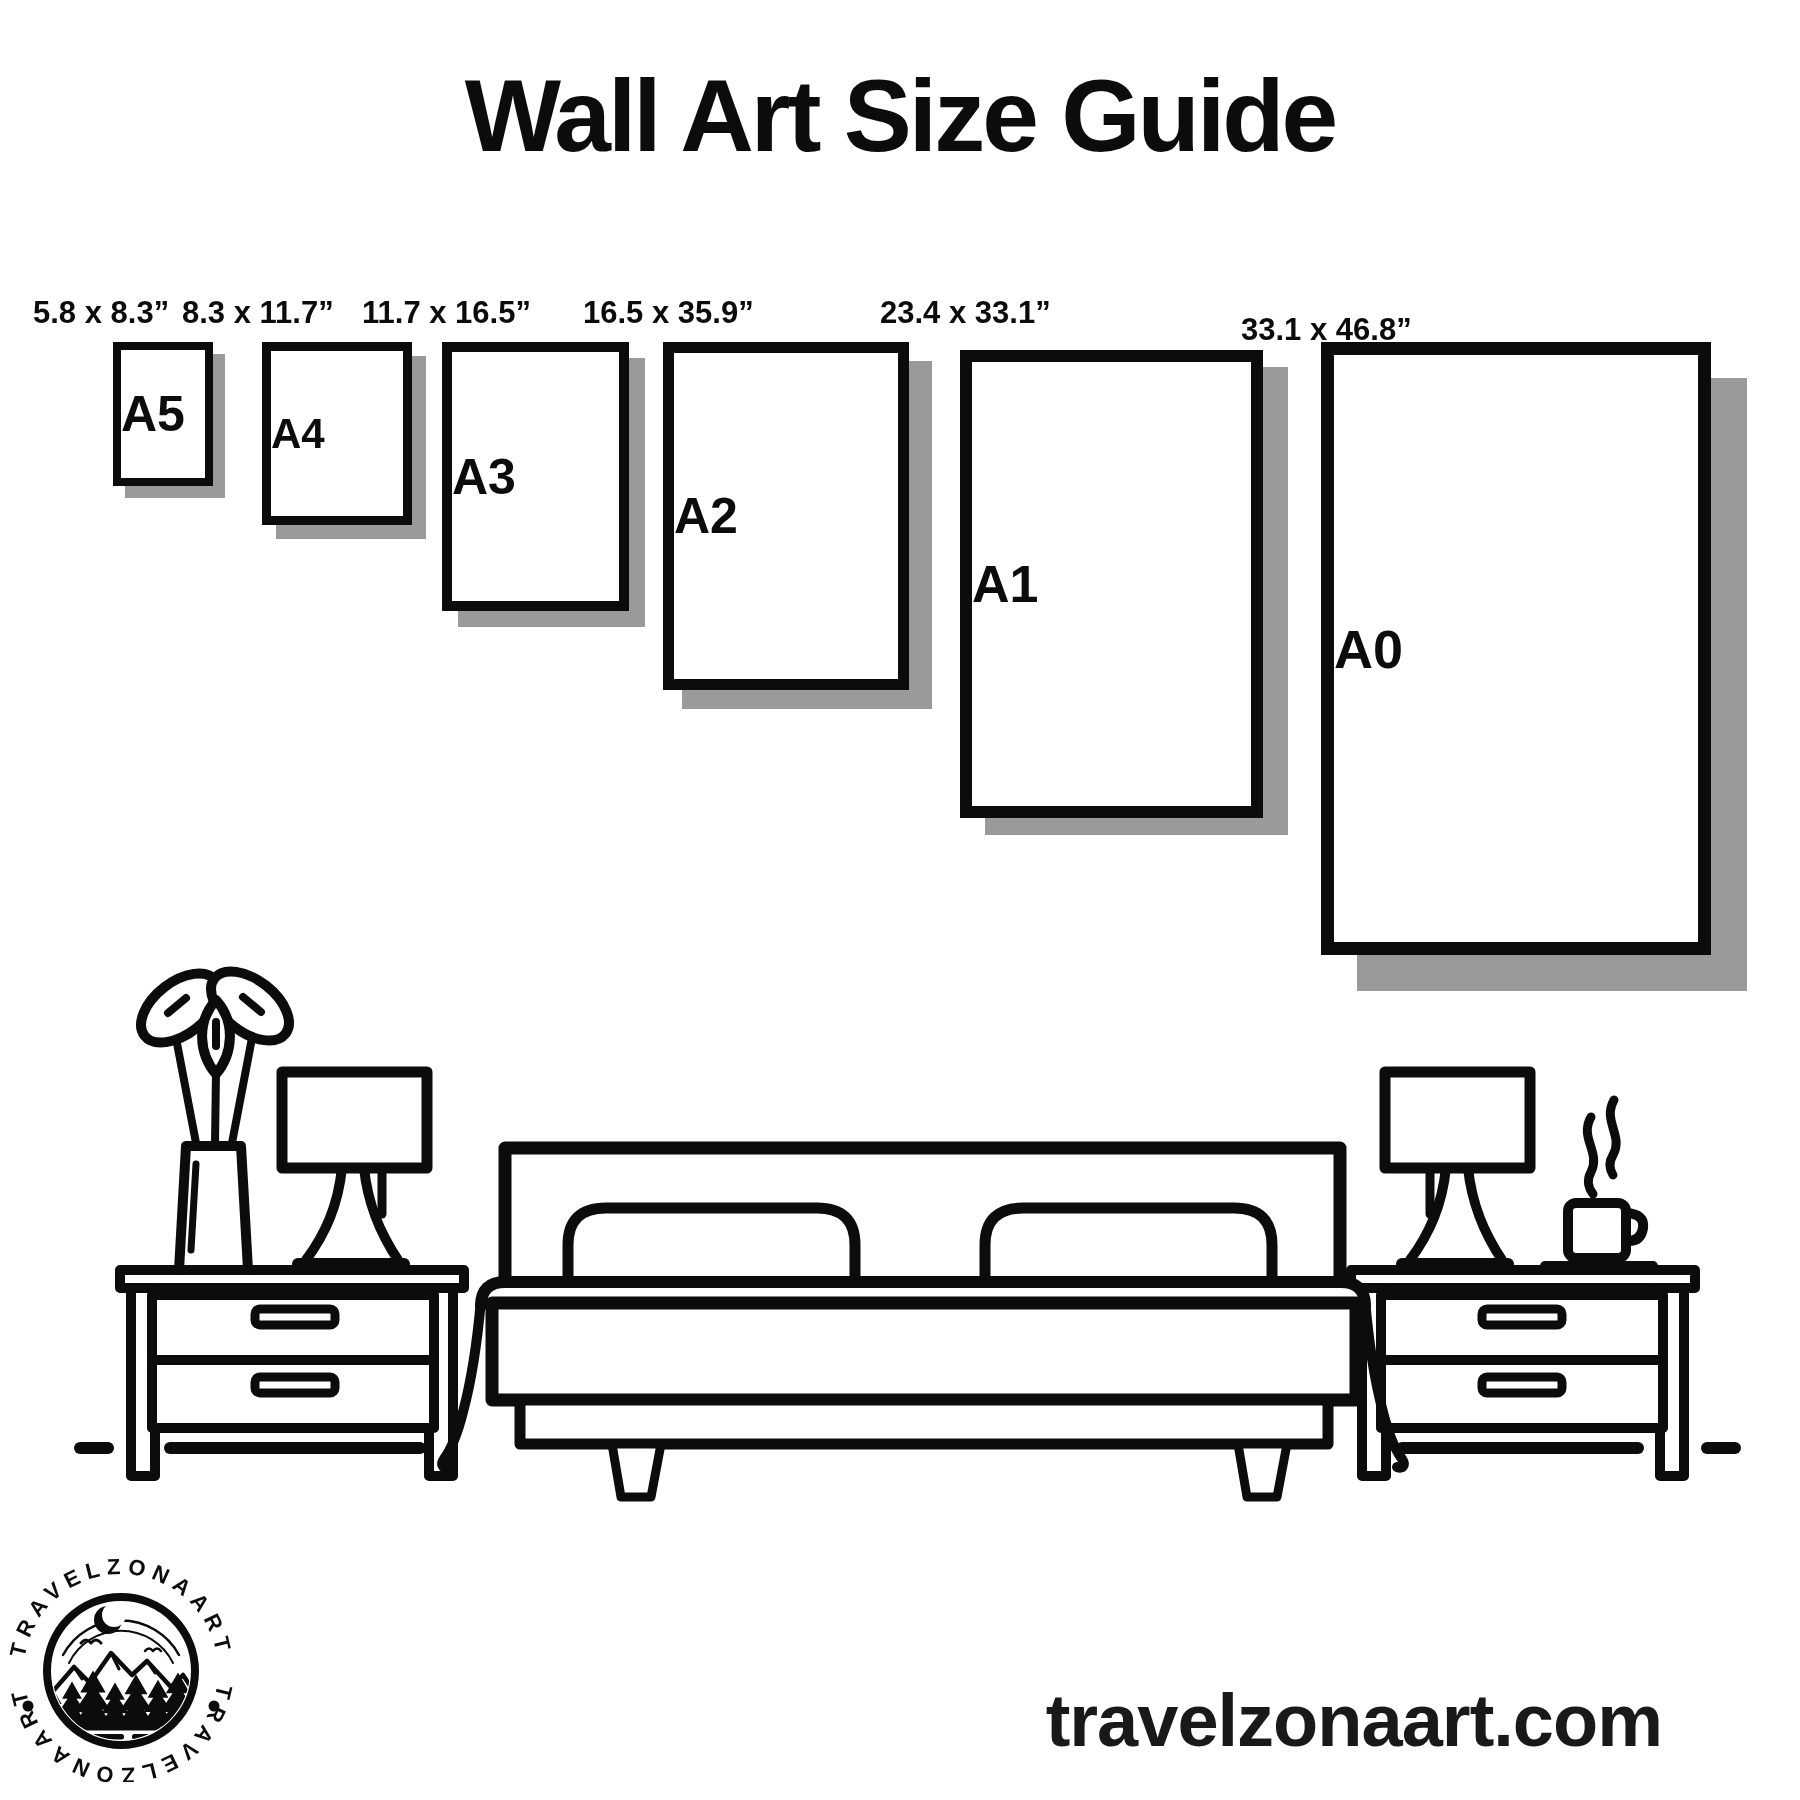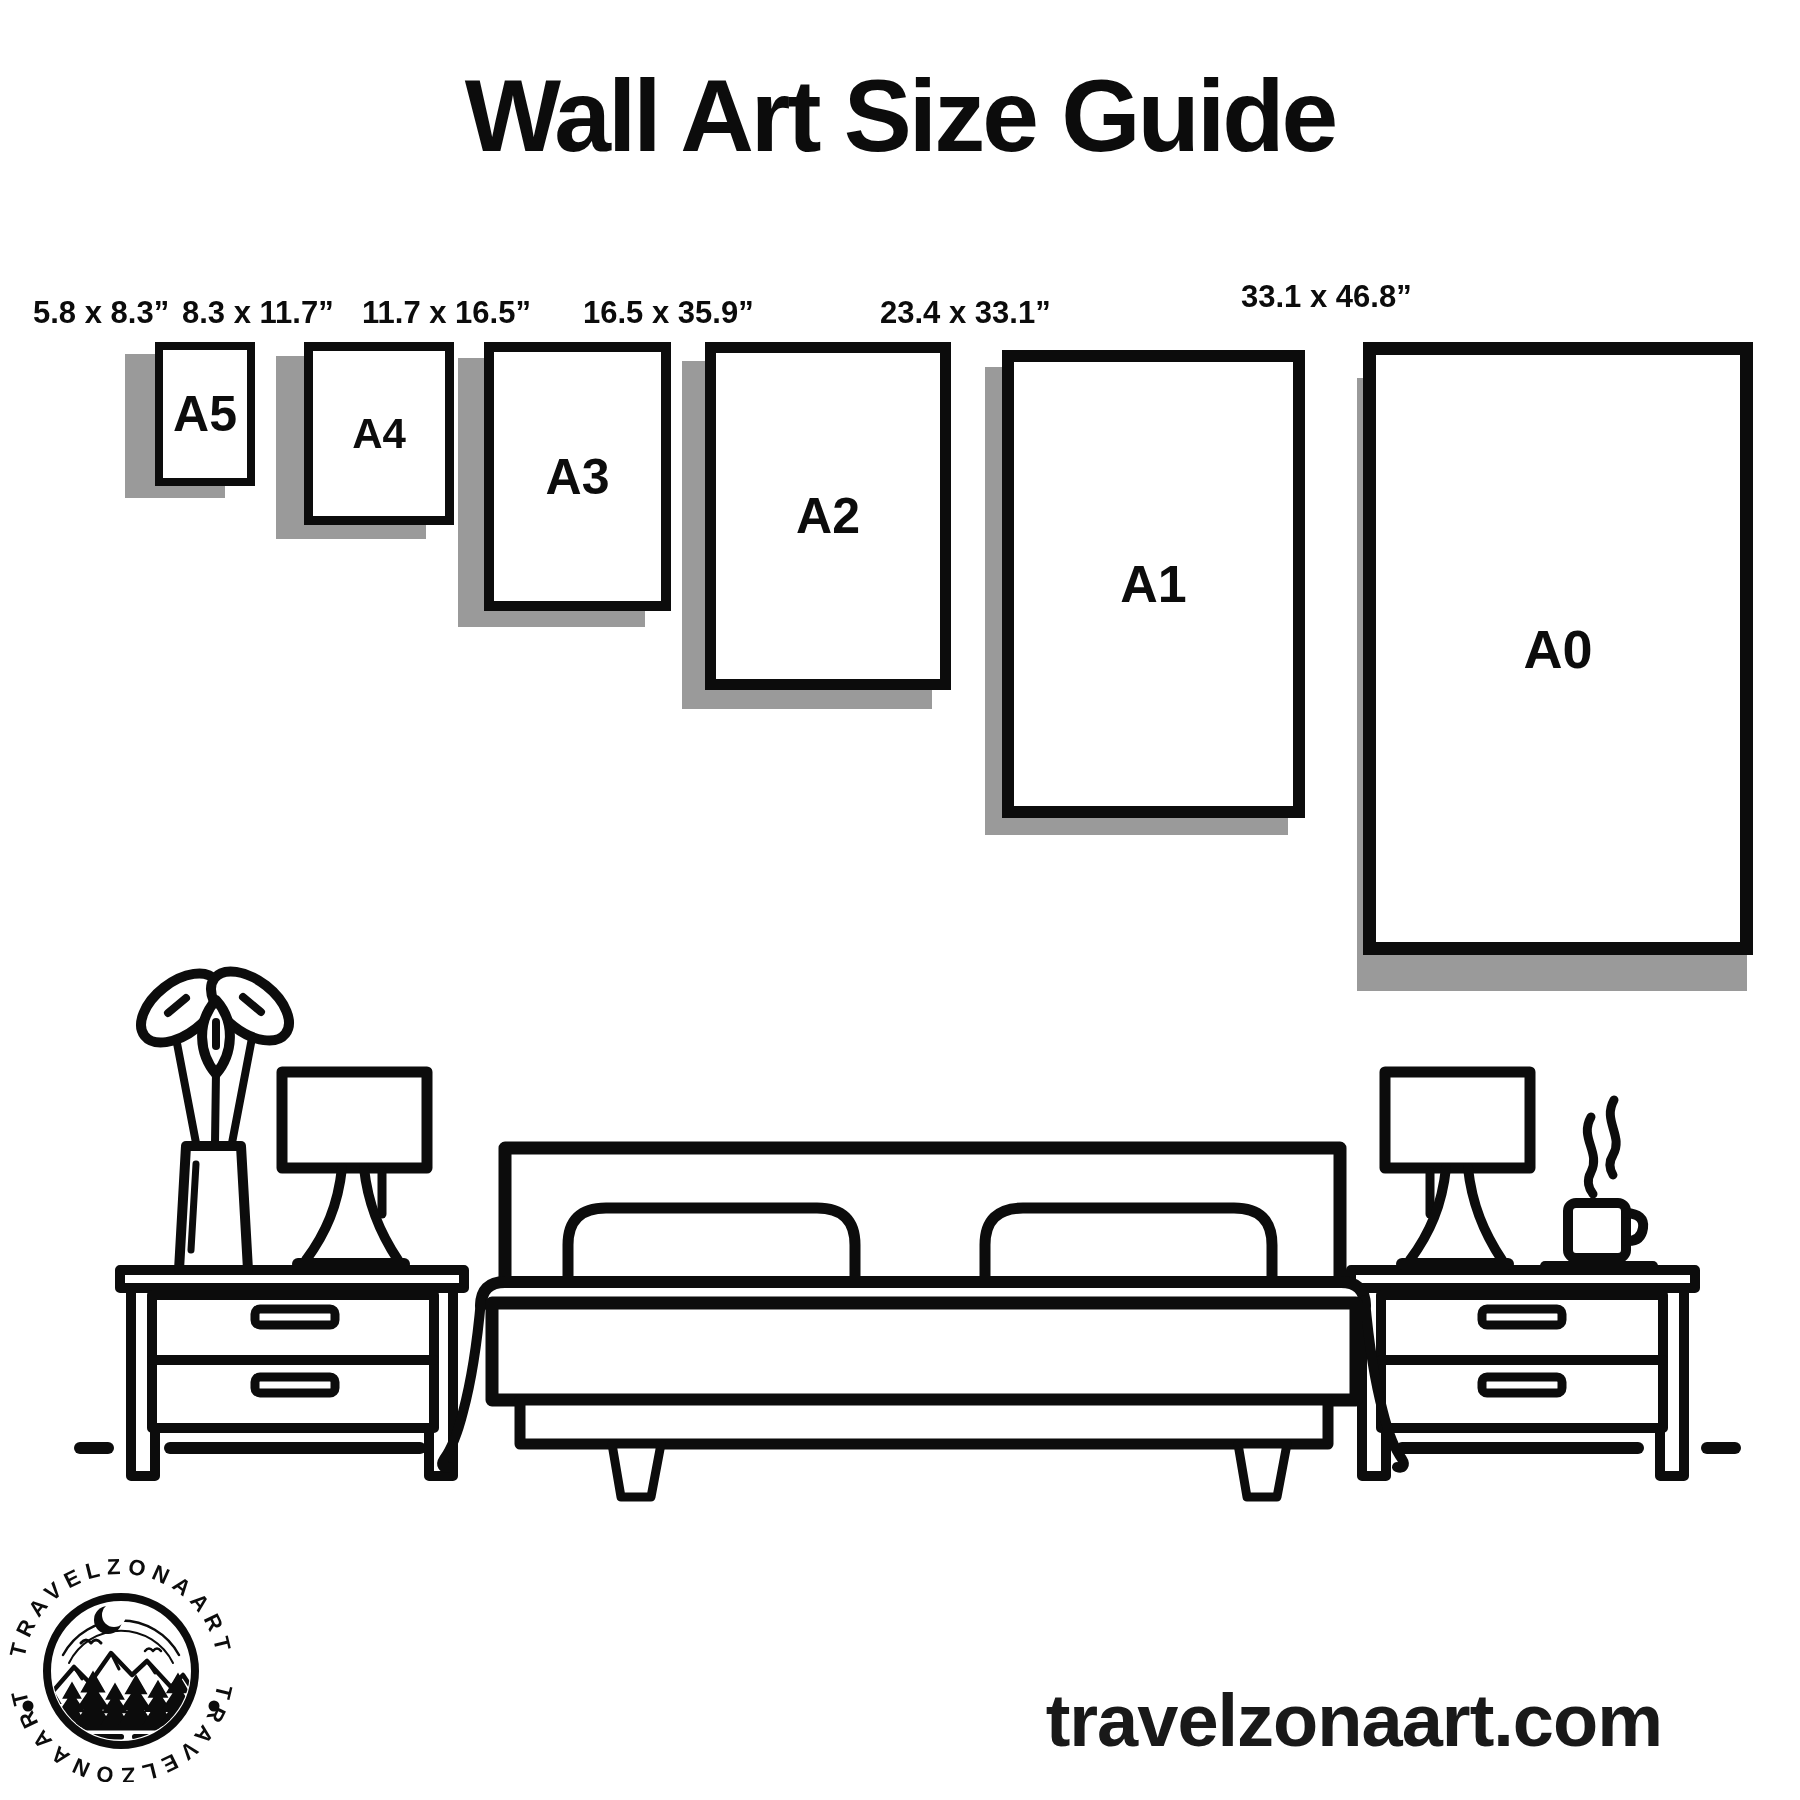--- a/index.html
+++ b/index.html
@@ -25,22 +25,21 @@
     position: absolute;
     background: var(--shadow, #9a9a9a);
   }
   .poster-frame {
     position: absolute;
     background: #fff;
     border-style: solid;
     border-color: var(--ink, #0c0c0c);
     display: flex;
     align-items: center;
-    justify-content: center;
-    margin-left: 42px;
+    justify-content: flex-start;
   }
   .size-name {
     font-weight: 700;
     color: var(--ink, #0c0c0c);
   }
   .dims-label {
     position: absolute;
     font-size: 31px;
     font-weight: 700;
     color: var(--ink, #0c0c0c);
@@ -103,21 +102,21 @@
       <div class="dims-label" style="left: 583px; top: 295px; width: 410px;">16.5 x 35.9”</div>
       <div class="frame-shadow" style="left: 985px; top: 367px; width: 303px; height: 468px;"></div>
       <div class="poster-frame" style="left: 960px; top: 350px; width: 303px; height: 468px; border-width: 12px;">
         <span class="size-name" style="font-size: 52px;">A1</span>
       </div>
       <div class="dims-label" style="left: 880px; top: 295px; width: 463px;">23.4 x 33.1”</div>
       <div class="frame-shadow" style="left: 1357px; top: 378px; width: 390px; height: 613px;"></div>
       <div class="poster-frame" style="left: 1321px; top: 342px; width: 390px; height: 613px; border-width: 13px;">
         <span class="size-name" style="font-size: 54px;">A0</span>
       </div>
-      <div class="dims-label" style="left: 1241px; top: 279px; width: 550px;">33.1 x 46.8”</div>
+      <div class="dims-label" style="left: 1241px; top: 312px; width: 550px;">33.1 x 46.8”</div>
     </div>
 
   <svg class="scene-svg" viewBox="0 940 1800 580" fill="none" stroke="currentColor" stroke-linecap="round" stroke-linejoin="round">
 
     <g stroke-width="12">
       <line x1="80" y1="1448" x2="108" y2="1448"></line>
       <line x1="170" y1="1448" x2="420" y2="1448"></line>
       <line x1="1402" y1="1448" x2="1638" y2="1448"></line>
       <line x1="1707" y1="1448" x2="1735" y2="1448"></line>
     </g>

